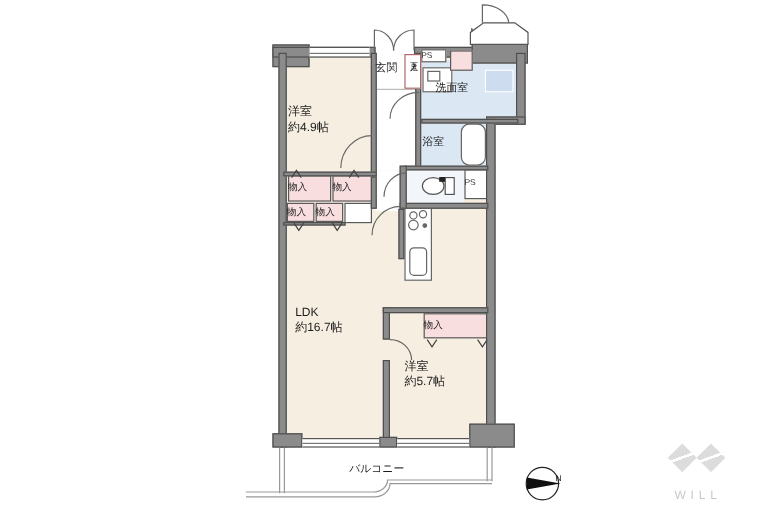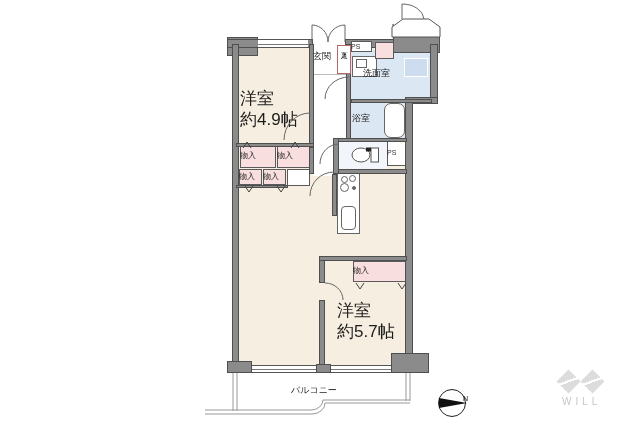--- a/index.html
+++ b/index.html
@@ -12,30 +12,30 @@
   .floor-blue{background:#dbe7f3;z-index:12;}
   .floor-toilet{background:#f2f6fa;z-index:12;}
   .box-pink{background:#f8dede;border:1px solid #5a5a5a;z-index:20;}
   .box-white{background:#ffffff;border:1px solid #5a5a5a;z-index:20;}
   .fixture{background:#ffffff;border:1px solid #666;z-index:22;}
   .fixture-top{z-index:40;}
   .burner{position:absolute;border:1px solid #666;border-radius:50%;background:#fff;z-index:23;}
   .window{background:#fff;border-top:1px solid #555;border-bottom:1px solid #555;z-index:35;}
   .window .mid{position:absolute;left:0;right:0;top:50%;height:0;border-top:1px solid #777;}
   .lbl{position:absolute;color:#1c1c1c;white-space:nowrap;z-index:50;line-height:1.25;}
-  .lbl-room{font-size:17px;}
+  .lbl-room{font-size:10px;}
   .lbl-small{font-size:9px;}
   .lbl-tiny{font-size:7px;color:#333;}
   .lbl-storage{font-size:8px;}
   .vtext{writing-mode:vertical-rl;text-orientation:upright;font-size:6.5px;letter-spacing:0;}
   #overlay{position:absolute;left:0;top:0;z-index:60;pointer-events:none;}
   #brand{position:absolute;left:556px;top:369px;width:60px;height:42px;z-index:50;}
   .diamond{position:absolute;width:17px;height:17px;transform:rotate(45deg);
            background:linear-gradient(115deg,#dcdcdc 44%,#ffffff 44%,#ffffff 54%,#dcdcdc 54%);}
-  .brand-text{position:absolute;left:6px;top:27px;font-size:10px;font-weight:normal;
+  .brand-text{position:absolute;left:6px;top:39px;font-size:10px;font-weight:normal;
               letter-spacing:4px;color:#c8c8c8;}
   .step-line{background:#bbb;z-index:25;}
 </style>
 </head>
 <body>
 
 <div id="stage">
 
   <div class="abs floor-cream" style="left:238px;top:44px;width:172px;height:322px;"></div>
   <div class="abs floor-white" style="left:313px;top:43px;width:34px;height:99px;"></div>
@@ -99,20 +99,24 @@
       <div class="mid"></div>
     </div>
   <div class="abs window" style="left:331px;top:365px;width:60px;height:8px;">
       <div class="mid"></div>
     </div>
 
   <div class="lbl lbl-room" style="left:240px;top:88px;width:70px;">
     <div>洋室</div>
     <div>約4.9帖</div>
   </div>
+  <div class="lbl lbl-room" style="left:246px;top:255px;width:70px;">
+    <div>LDK</div>
+    <div>約16.7帖</div>
+  </div>
   <div class="lbl lbl-room" style="left:337px;top:300px;width:70px;">
     <div>洋室</div>
     <div>約5.7帖</div>
   </div>
   <div class="lbl lbl-small" style="left:313px;top:51px;width:26px;">玄関</div>
   <div class="lbl vtext" style="left:340px;top:47px;">下足入</div>
   <div class="lbl lbl-small" style="left:363px;top:68px;width:54px;">洗面室</div>
   <div class="lbl lbl-small" style="left:352px;top:113px;width:30px;">浴室</div>
   <div class="lbl lbl-storage" style="left:240px;top:151px;width:36px;">物入</div>
   <div class="lbl lbl-storage" style="left:277px;top:151px;width:35px;">物入</div>

